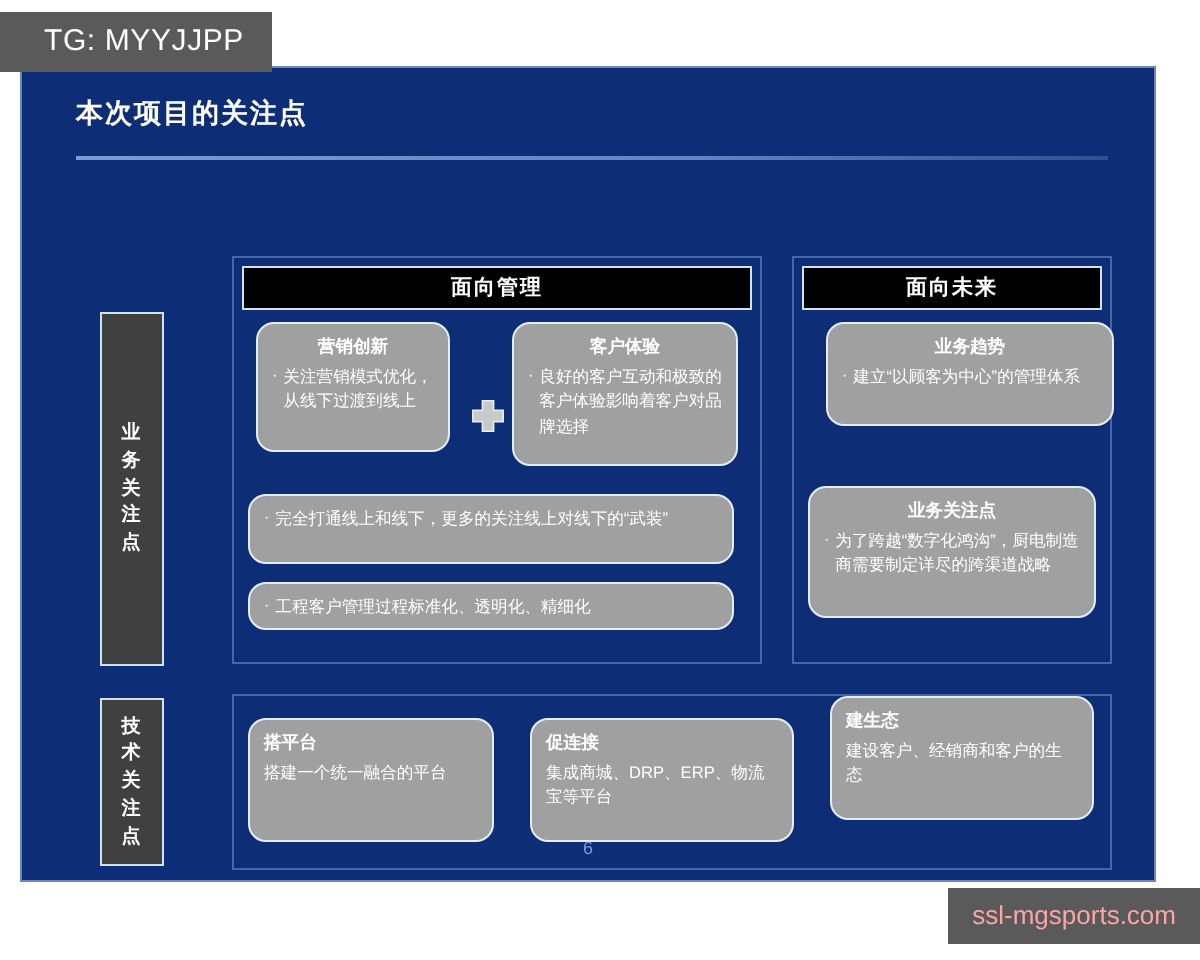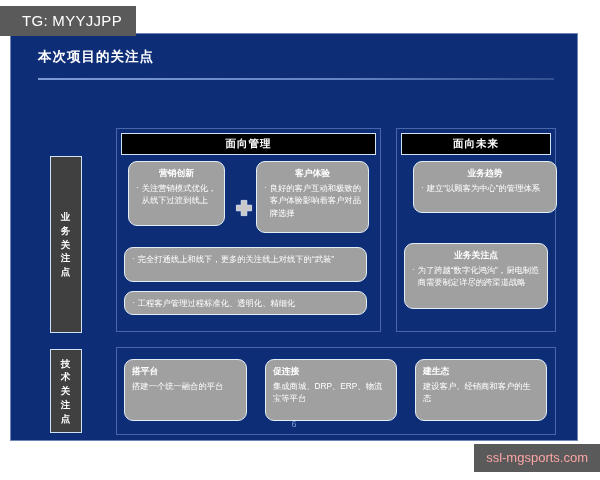--- a/index.html
+++ b/index.html
@@ -170,21 +170,21 @@
   #card-cx        { left: 245px; top: 127px; width: 113px; height: 72px; }
   
   #card-online-offline { left: 113px; top: 213px; width: 243px; height: 35px; }
   #card-process        { left: 113px; top: 257px; width: 243px; height: 24px; }
   
   #card-biz-trend      { left: 402px; top: 127px; width: 144px; height: 52px; }
   #card-industry-trend { left: 393px; top: 209px; width: 144px; height: 66px; }
   
   #card-platform  { left: 113px; top: 325px; width: 123px; height: 62px; }
   #card-connect   { left: 254px; top: 325px; width: 132px; height: 62px; }
-  #card-ecosystem { left: 404px; top: 325px; width: 132px; height: 62px; }
+  #card-ecosystem { left: 404px; top: 314px; width: 132px; height: 62px; }
 
   .tech-card-title {
     display: block;
     font-weight: bold;
     font-size: 8.8px;
     text-align: left;
     margin-bottom: 1px;
   }
 
   

